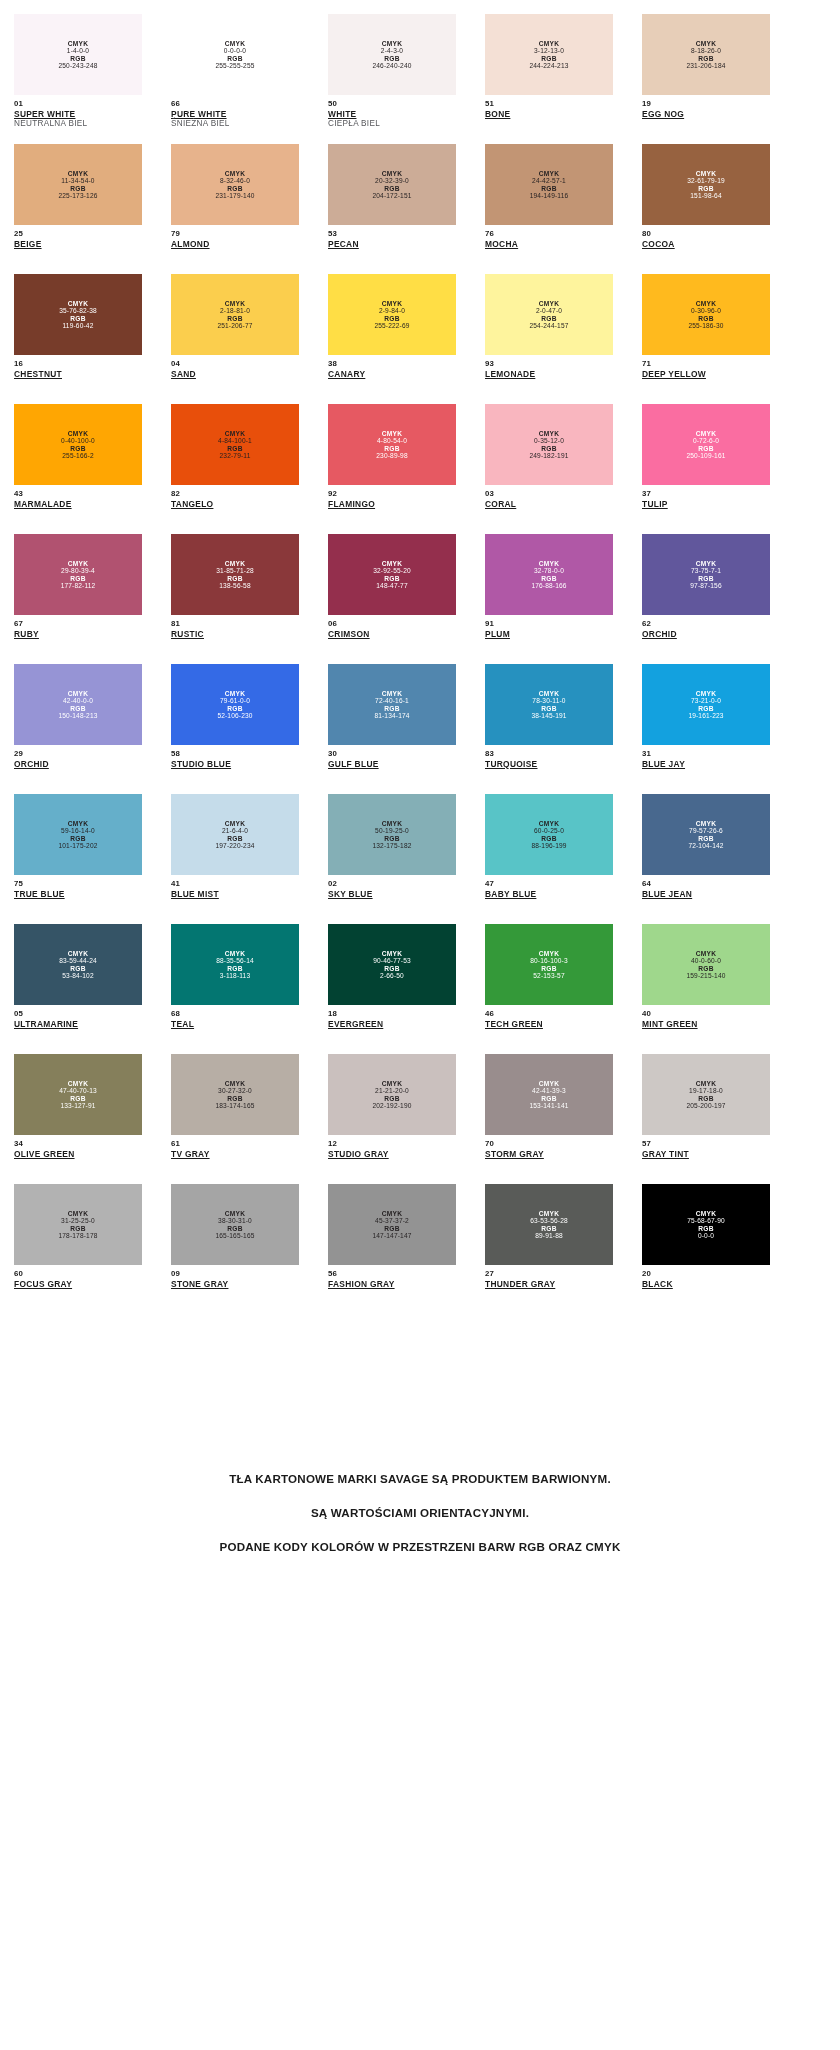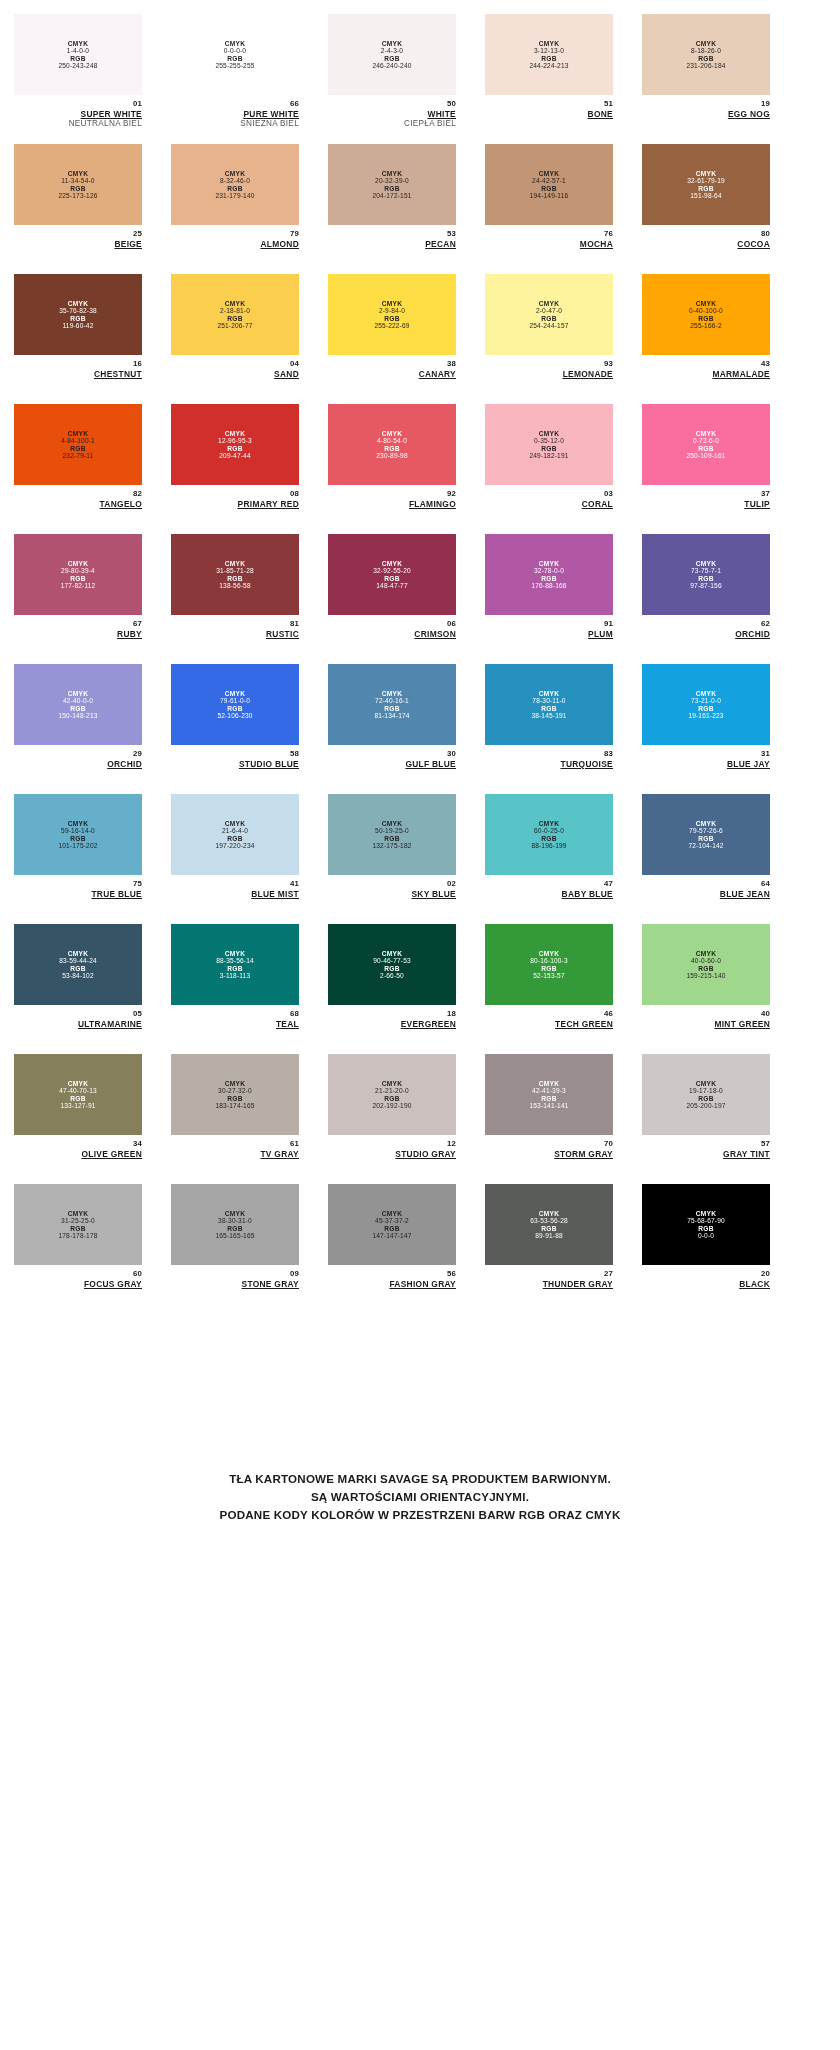--- a/index.html
+++ b/index.html
@@ -25,21 +25,20 @@
     column-gap:29px;
     row-gap:0px;
     padding-left:14px;
     box-sizing:border-box;
   }
   .cell{
     width:128px;
     height:130px;
     box-sizing:border-box;
     position:relative;
-    text-align:right;
   }
   .cell.empty{visibility:hidden;}
   .swatch{
     width:128px;
     height:81px;
     box-sizing:border-box;
     display:flex;
     flex-direction:column;
     align-items:center;
     justify-content:center;
@@ -83,21 +82,21 @@
     letter-spacing:.3px;
     display:block;
     color:#55565a;
   }
   #footer{
     margin-top:26px;
     padding:0 52px 24px 52px;
     text-align:center;
   }
   #footer p{
-    margin:0;
+    margin:16px;
     font-size:11.6px;
     font-weight:bold;
     line-height:1.55;
     letter-spacing:.2px;
     color:#1a1a1a;
   }
 </style>
 </head>
 <body>
 
@@ -268,20 +267,32 @@
           <div class="val">2-0-47-0</div>
           <div class="lbl">RGB</div>
           <div class="val">254-244-157</div>
         </div>
         <div class="meta">
           <span class="code">93</span>
           <span class="name">LEMONADE</span>
         </div>
       </div>
       <div class="cell">
+        <div class="swatch light" style="background: rgb(255, 186, 30);">
+          <div class="lbl">CMYK</div>
+          <div class="val">0-30-96-0</div>
+          <div class="lbl">RGB</div>
+          <div class="val">255-186-30</div>
+        </div>
+        <div class="meta">
+          <span class="code">71</span>
+          <span class="name">DEEP YELLOW</span>
+        </div>
+      </div>
+      <div class="cell">
         <div class="swatch light" style="background: rgb(255, 166, 2);">
           <div class="lbl">CMYK</div>
           <div class="val">0-40-100-0</div>
           <div class="lbl">RGB</div>
           <div class="val">255-166-2</div>
         </div>
         <div class="meta">
           <span class="code">43</span>
           <span class="name">MARMALADE</span>
         </div>
@@ -289,32 +300,20 @@
       <div class="cell">
         <div class="swatch light" style="background: rgb(232, 79, 11);">
           <div class="lbl">CMYK</div>
           <div class="val">4-84-100-1</div>
           <div class="lbl">RGB</div>
           <div class="val">232-79-11</div>
         </div>
         <div class="meta">
           <span class="code">82</span>
           <span class="name">TANGELO</span>
-        </div>
-      </div>
-      <div class="cell">
-        <div class="swatch dark" style="background: rgb(209, 47, 44);">
-          <div class="lbl">CMYK</div>
-          <div class="val">12-96-95-3</div>
-          <div class="lbl">RGB</div>
-          <div class="val">209-47-44</div>
-        </div>
-        <div class="meta">
-          <span class="code">08</span>
-          <span class="name">PRIMARY RED</span>
         </div>
       </div>
       <div class="cell">
         <div class="swatch dark" style="background: rgb(230, 89, 98);">
           <div class="lbl">CMYK</div>
           <div class="val">4-80-54-0</div>
           <div class="lbl">RGB</div>
           <div class="val">230-89-98</div>
         </div>
         <div class="meta">

